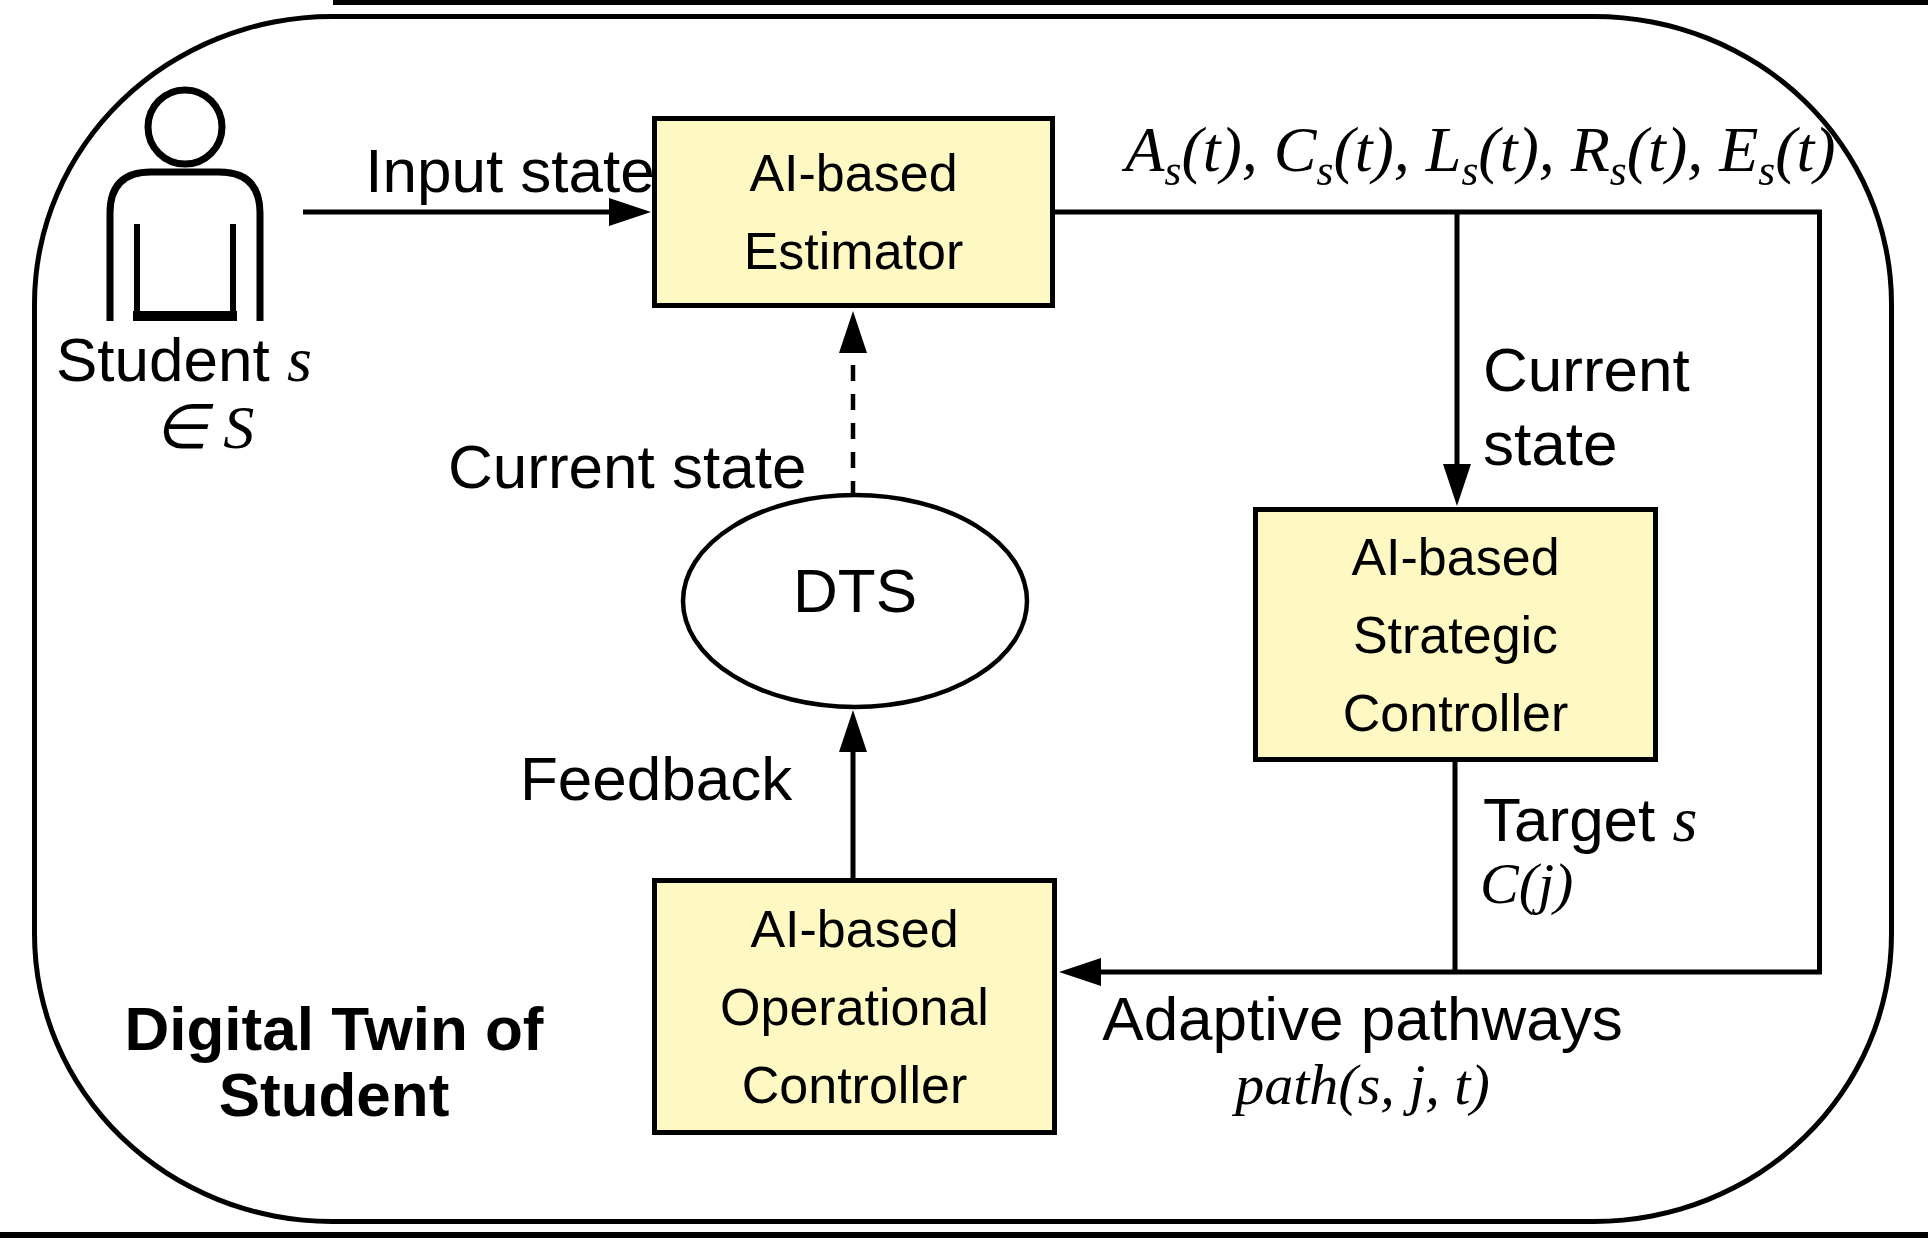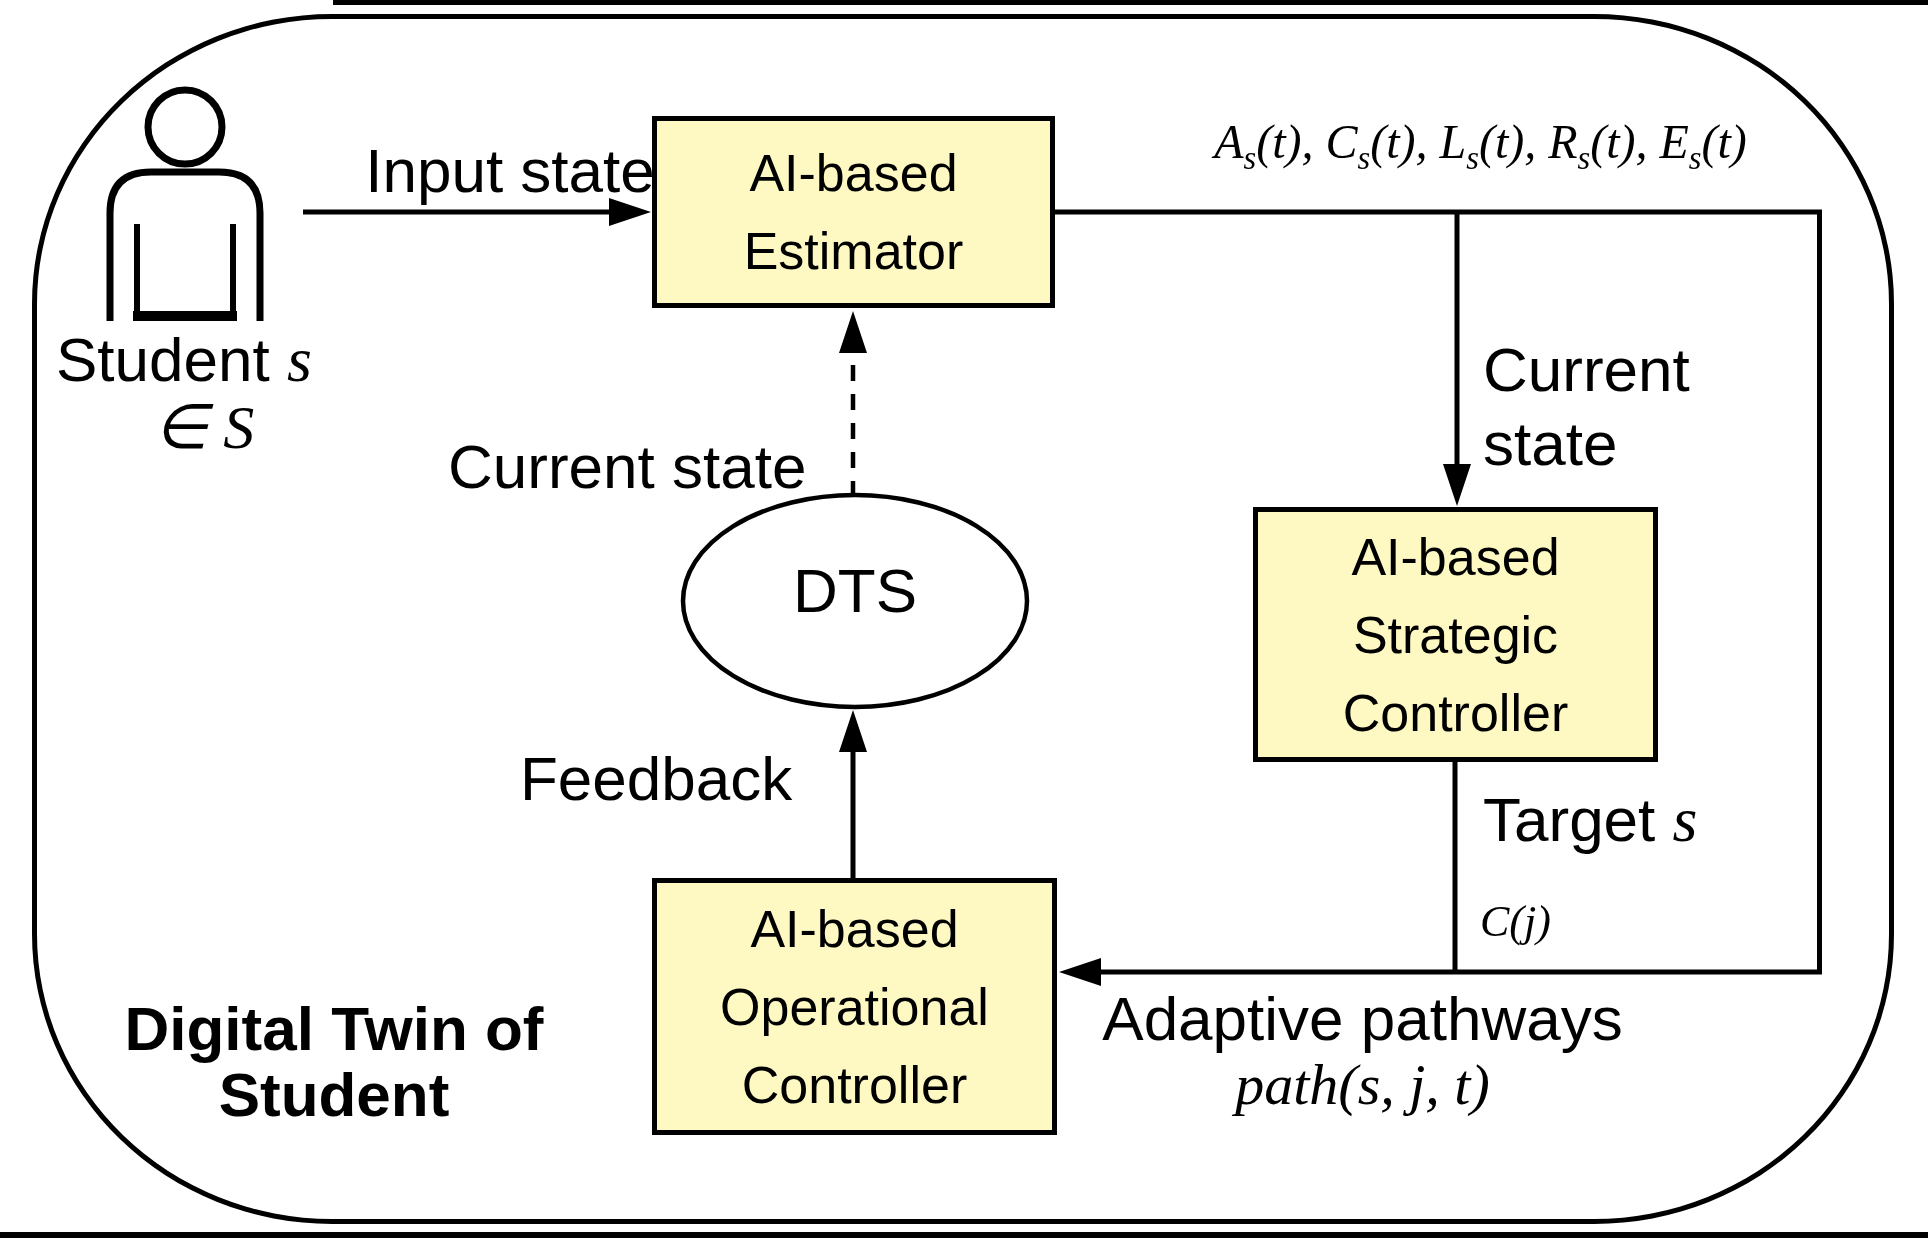--- a/index.html
+++ b/index.html
@@ -18,27 +18,27 @@
     text-align:center; font-size:52px; line-height:66px; z-index:3;gap:12px;
   }
   .box-estimator   { left:652px;  top:116px; width:393px; height:182px; }
   .box-strategic   { left:1253px; top:507px; width:395px; height:245px; }
   .box-operational { left:652px;  top:878px; width:395px; height:247px; }
   .lbl { position:absolute; font-size:62px; line-height:1; white-space:nowrap; z-index:4; }
   .mvar { font-family:"Liberation Serif", serif; font-style:italic; }
   .math { font-family:"Liberation Serif", serif; font-style:italic; }
   .lbl-input-data   { left:360px;  top:140px;  width:300px; text-align:center; }
   .lbl-formula      { left:1093px; top:118px;  width:775px; text-align:center;
-                      font-family:"Liberation Serif", serif; font-style:italic; font-size:48px; }
+                      font-family:"Liberation Serif", serif; font-style:italic; font-size:64px; }
   .lbl-formula sub  { font-size:0.68em; font-style:italic; }
   .lbl-cs-right     { left:1483px; top:333px;  line-height:74px; }
   .lbl-cs-left      { left:448px;  top:436px; }
   .lbl-feedback     { left:520px;  top:748px;  width:285px; text-align:left; }
   .lbl-target1      { left:1483px; top:788px;text-align:right; }
-  .lbl-target2      { left:1480px; top:855px;  font-size:44px;margin-top:45px; }
+  .lbl-target2      { left:1480px; top:855px;  font-size:58px; }
   .lbl-adaptive1    { left:1085px; top:988px;  width:555px; text-align:center; }
   .lbl-adaptive2    { left:1085px; top:1056px; width:555px; text-align:center; font-size:58px; }
   .lbl-dts          { left:755px;  top:560px;  width:200px; text-align:center; }
   .lbl-student1     { left:56px;   top:328px;  width:280px; text-align:left; }
   .lbl-student2     { left:64px;   top:396px;  width:280px; text-align:center;
                       font-family:"Liberation Serif", serif; font-style:italic; }
   .lbl-twin         { left:124px;  top:950px;  width:420px; text-align:center;
                       font-weight:bold; line-height:66px; white-space:normal;margin-top:46px; }
   svg .stroke { stroke:#000; fill:none; }
 </style>

